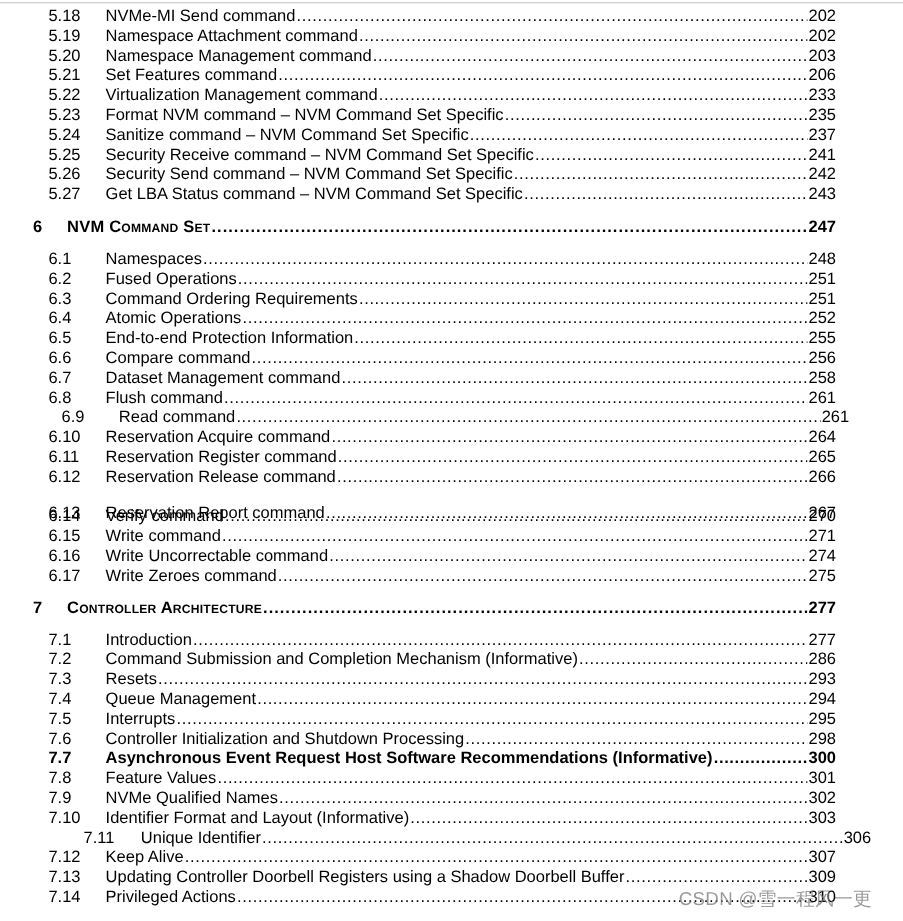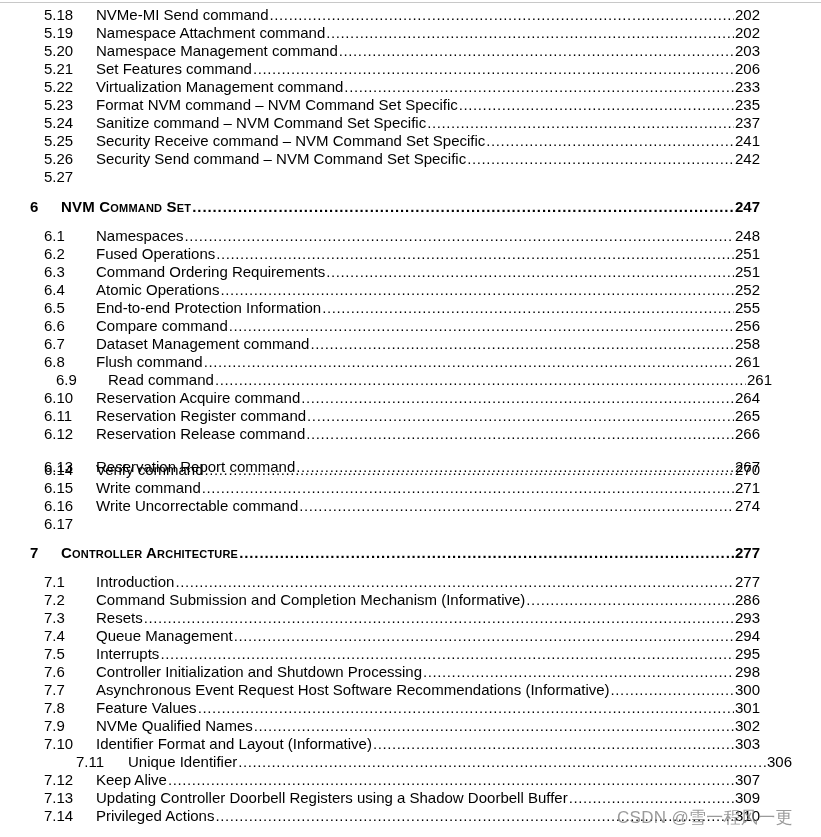--- a/index.html
+++ b/index.html
@@ -109,20 +109,25 @@
     <div class="row" style="top: 150px; padding-left: 32px;">
       <span class="num">5.26</span>
       <span class="title-wrap">
         <span class="title">Security Send command – NVM Command Set Specific</span>
         <span class="leader"></span>
         <span class="page">242</span>
       </span>
     </div>
     <div class="row" style="top: 168px;">
       <span class="num">5.27</span>
+      <span class="title-wrap">
+        <span class="title">Get LBA Status command – NVM Command Set Specific</span>
+        <span class="leader"></span>
+        <span class="page">243</span>
+      </span>
     </div>
     <div class="row chapter" style="top: 197px;">
       <span class="num">6</span>
       <span class="title-wrap">
         <span class="title">NVM Command Set</span>
         <span class="leader"></span>
         <span class="page">247</span>
       </span>
     </div>
     <div class="row" style="top: 227px;">
@@ -248,20 +253,25 @@
     <div class="row" style="top: 497px;">
       <span class="num">6.16</span>
       <span class="title-wrap">
         <span class="title">Write Uncorrectable command</span>
         <span class="leader"></span>
         <span class="page">274</span>
       </span>
     </div>
     <div class="row" style="top: 515px;">
       <span class="num">6.17</span>
+      <span class="title-wrap">
+        <span class="title">Write Zeroes command</span>
+        <span class="leader"></span>
+        <span class="page">275</span>
+      </span>
     </div>
     <div class="row chapter" style="top: 543px;">
       <span class="num">7</span>
       <span class="title-wrap">
         <span class="title">Controller Architecture</span>
         <span class="leader"></span>
         <span class="page">277</span>
       </span>
     </div>
     <div class="row" style="top: 573px;">
@@ -305,21 +315,21 @@
       </span>
     </div>
     <div class="row" style="top: 663px;">
       <span class="num">7.6</span>
       <span class="title-wrap">
         <span class="title">Controller Initialization and Shutdown Processing</span>
         <span class="leader"></span>
         <span class="page">298</span>
       </span>
     </div>
-    <div class="row" style="top: 681px;">
+    <div class="row" style="top: 681px; font-weight: bold;">
       <span class="num">7.7</span>
       <span class="title-wrap">
         <span class="title">Asynchronous Event Request Host Software Recommendations (Informative)</span>
         <span class="leader"></span>
         <span class="page">300</span>
       </span>
     </div>
     <div class="row" style="top: 699px;">
       <span class="num">7.8</span>
       <span class="title-wrap">

